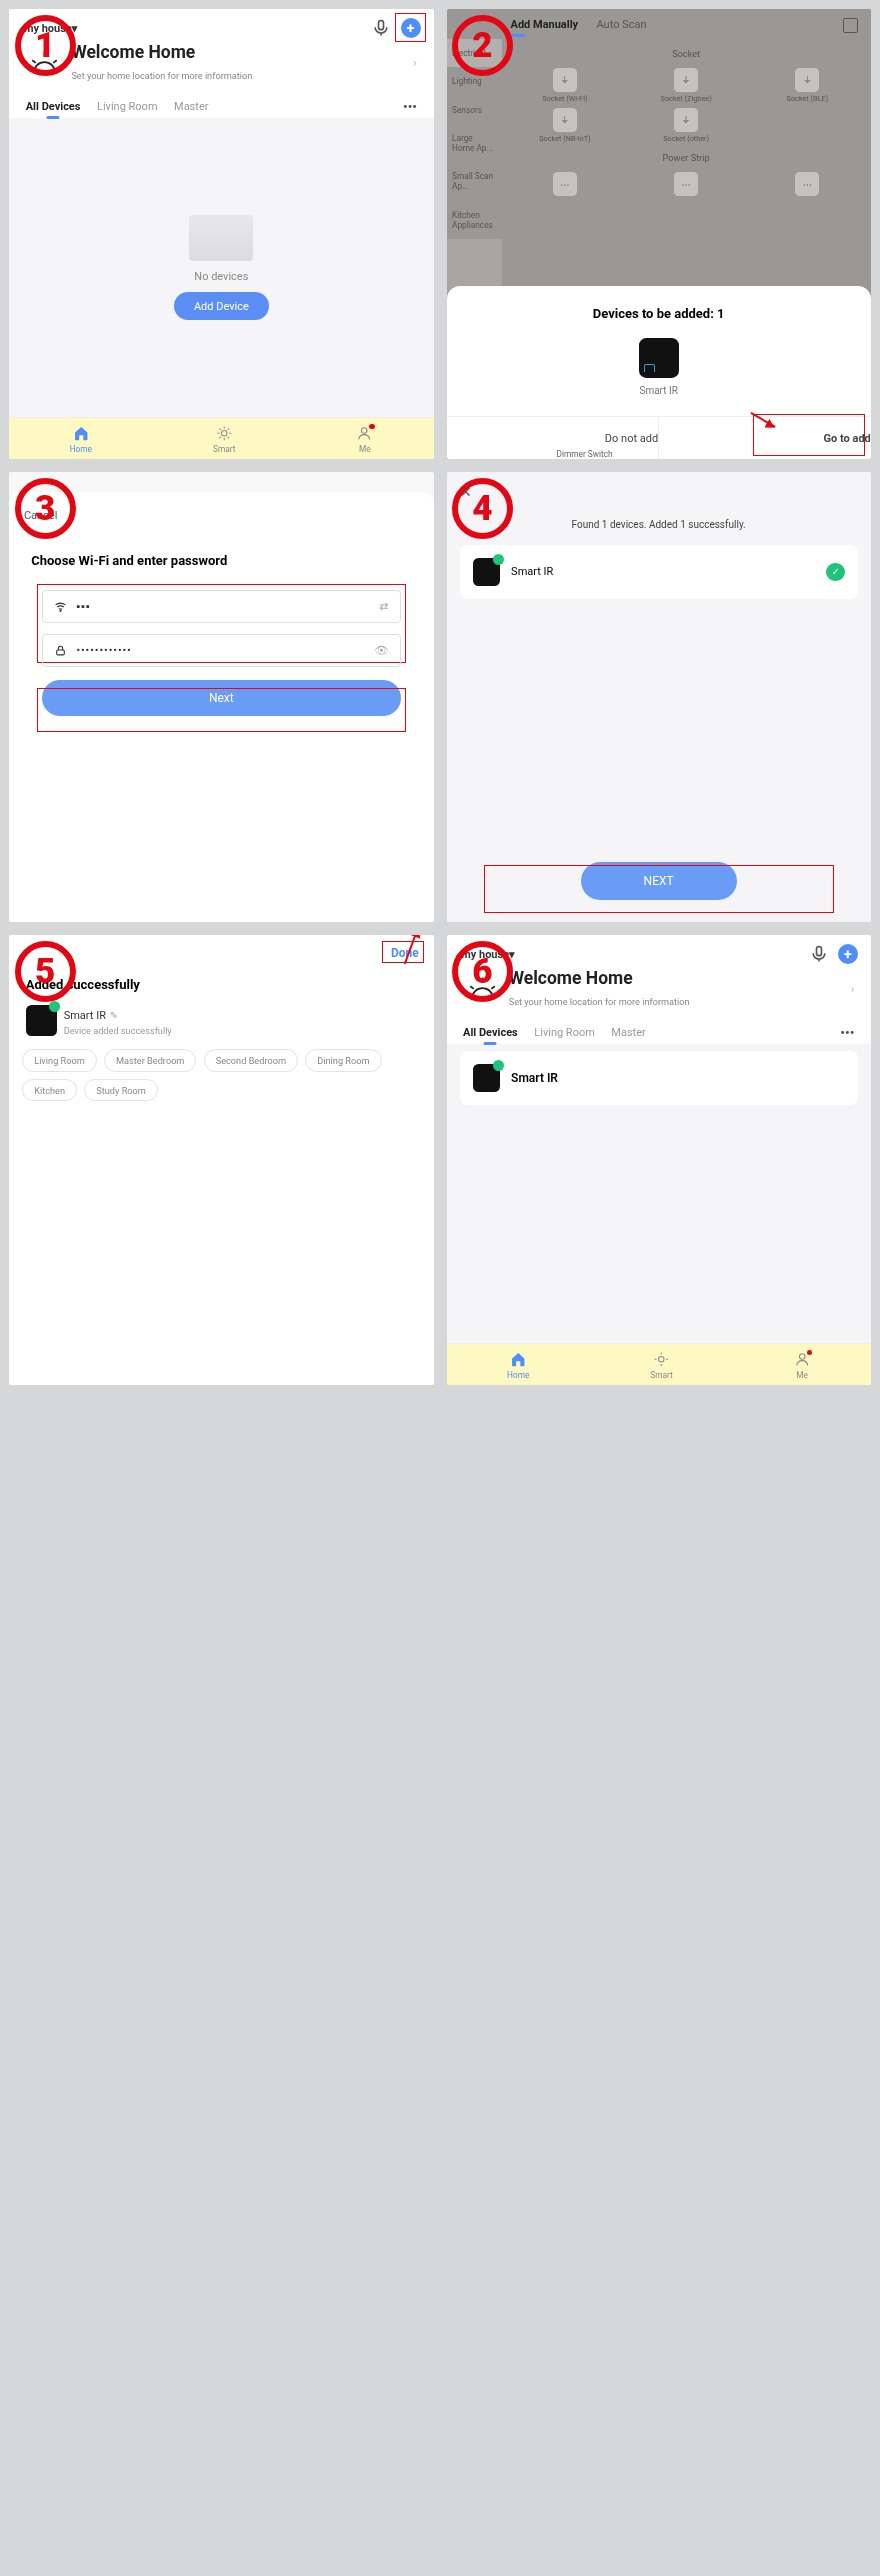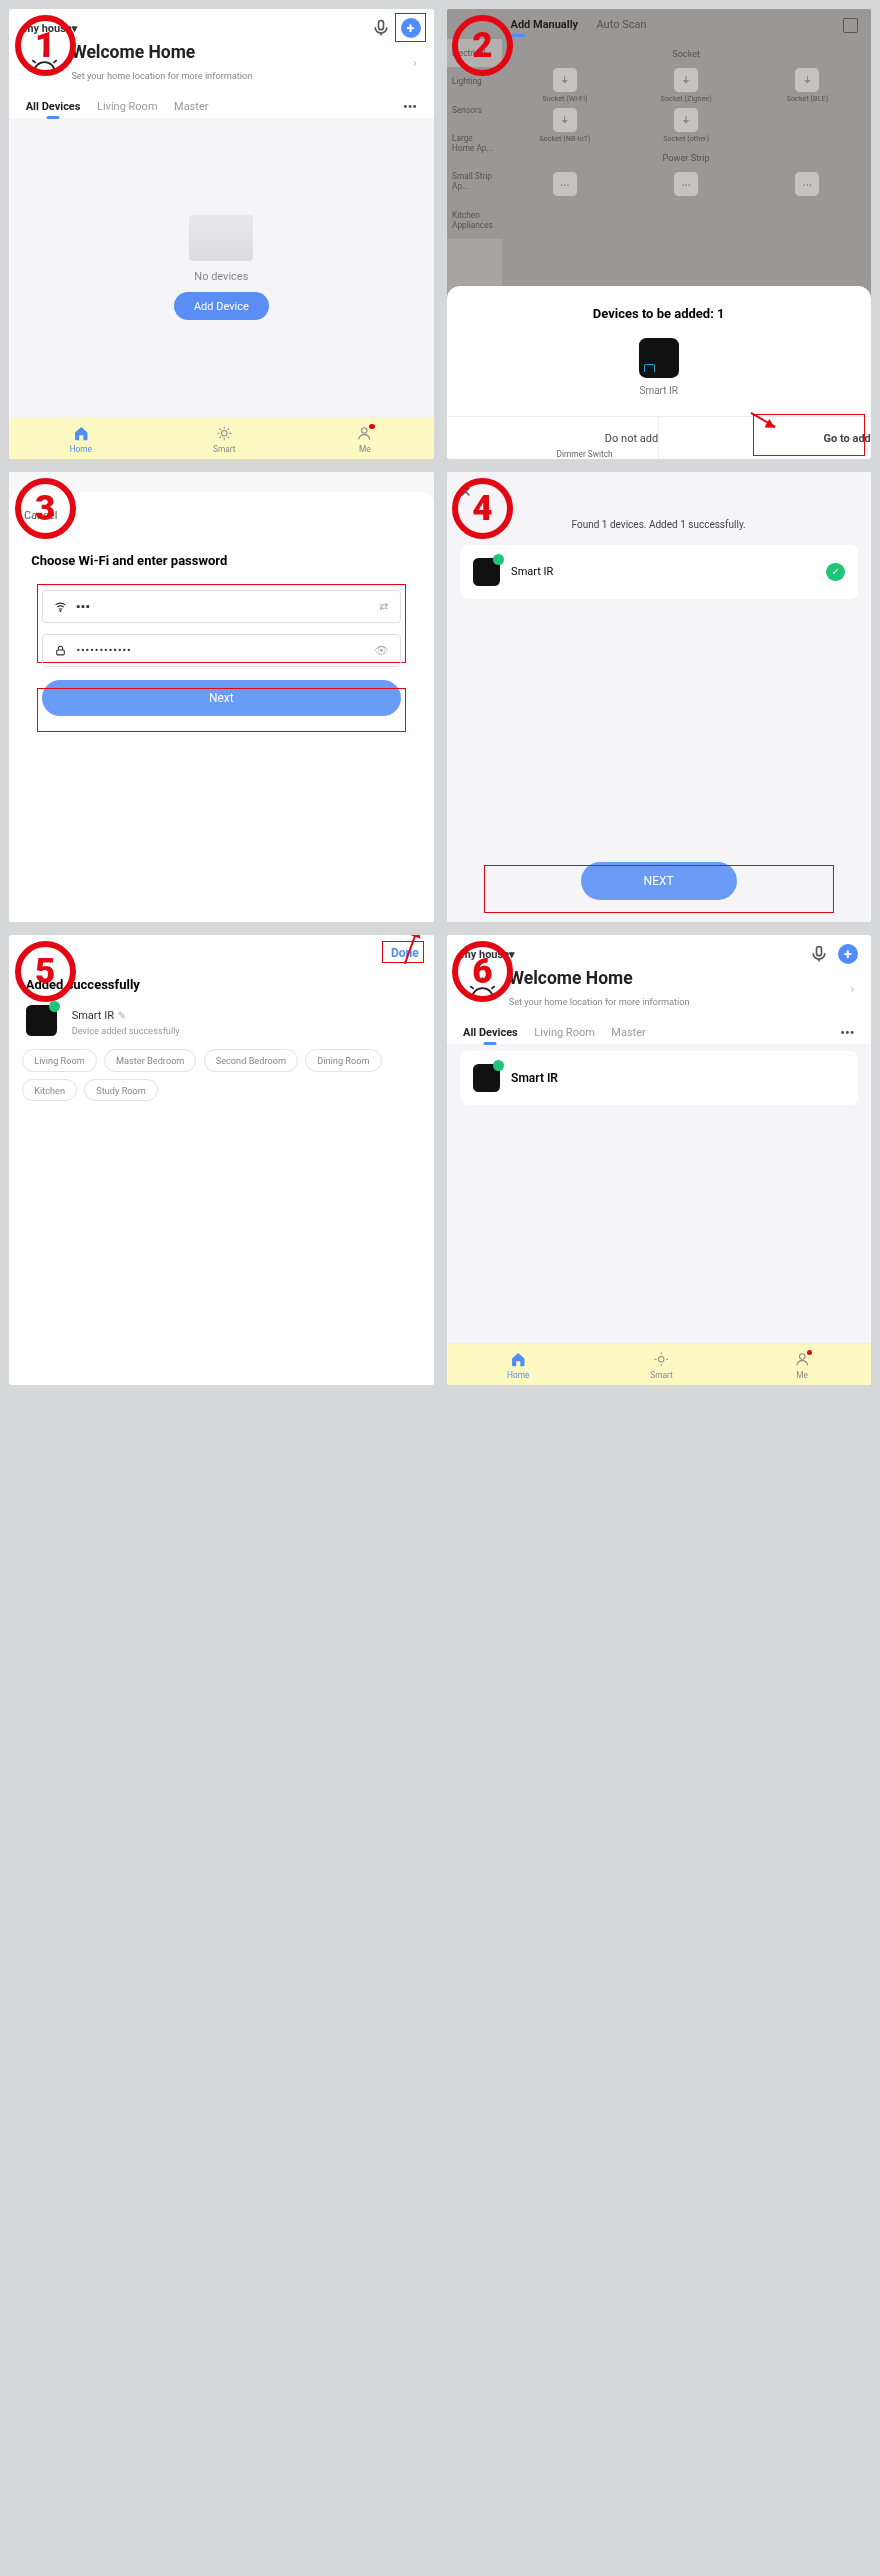--- a/index.html
+++ b/index.html
@@ -76,21 +76,21 @@
 .s4-top{padding:11px 13px;font-size:14.7px}
 .s4-msg{font-size:10px;color:#444;text-align:center;padding:7.3px 0 14.7px}
 .s4-card{margin:0 13px;background:#fff;border-radius:7.3px;padding:13px;display:flex;align-items:center;gap:11px}
 .s4-check{width:18.4px;height:18.4px;background:#1fc47a;border-radius:50%;margin-left:auto;display:flex;align-items:center;justify-content:center;color:#fff;font-size:10px}
 .s4-body{flex:1;background:#f5f5f7}
 .s4-next{margin:0 auto 16.5px;display:block;width:156px;background:#6a9cf5;color:#fff;border:none;border-radius:20px;padding:12px 0;font-size:12px}
 
 
 .s5-done{text-align:right;padding:11px 14.7px;font-size:12px;font-weight:700;color:#4f8df9}
 .s5-title{font-weight:700;font-size:13px;padding:5.5px 16.5px 13px}
-.s5-row{display:flex;align-items:center;padding:0 16.5px 13px;gap:15px}
+.s5-row{display:flex;align-items:center;padding:0 16.5px 13px;gap:7px}
 .s5-devicon{width:31px;height:31px;background:#111;border-radius:5.5px;position:relative}
 .s5-devicon:before{content:"";position:absolute;top:-3.7px;right:-3.7px;width:11px;height:11px;background:#1fc47a;border-radius:50%}
 .s5-devname{font-size:11px;color:#333}
 .s5-pen{color:#aaa;font-size:10px;margin-left:3.7px}
 .s5-sub{font-size:9.2px;color:#999;margin-top:2.8px}
 .s5-rooms{padding:0 13px;display:flex;flex-wrap:wrap;gap:7.3px}
 .s5-room{font-size:9.2px;color:#888;border:0.9px solid #e2e2e2;border-radius:13px;padding:4.6px 11px}
 
 
 .s6-card{margin:0 13px;background:#fff;border-radius:7.3px;padding:13px;display:flex;align-items:center;gap:11px}
@@ -181,21 +181,21 @@
     <div class="t active">Add Manually</div>
     <div class="t">Auto Scan</div>
     <div class="scanicon"></div>
   </div>
   <div class="s2-body">
     <div class="s2-side">
       <div class="s2-cat sel">Electrical</div>
       <div class="s2-cat">Lighting</div>
       <div class="s2-cat">Sensors</div>
       <div class="s2-cat">Large Home Ap...</div>
-      <div class="s2-cat">Small Strip Ap...</div>
+      <div class="s2-cat">Small Scan Ap...</div>
       <div class="s2-cat">Kitchen Appliances</div>
     </div>
     <div class="s2-grid">
       <div class="s2-sect">Socket</div>
       <div class="s2-item">
             <div class="s2-plug">⏚</div>
             <div class="s2-label">Socket (Wi-Fi)</div>
           </div>
       <div class="s2-item">
             <div class="s2-plug">⏚</div>

